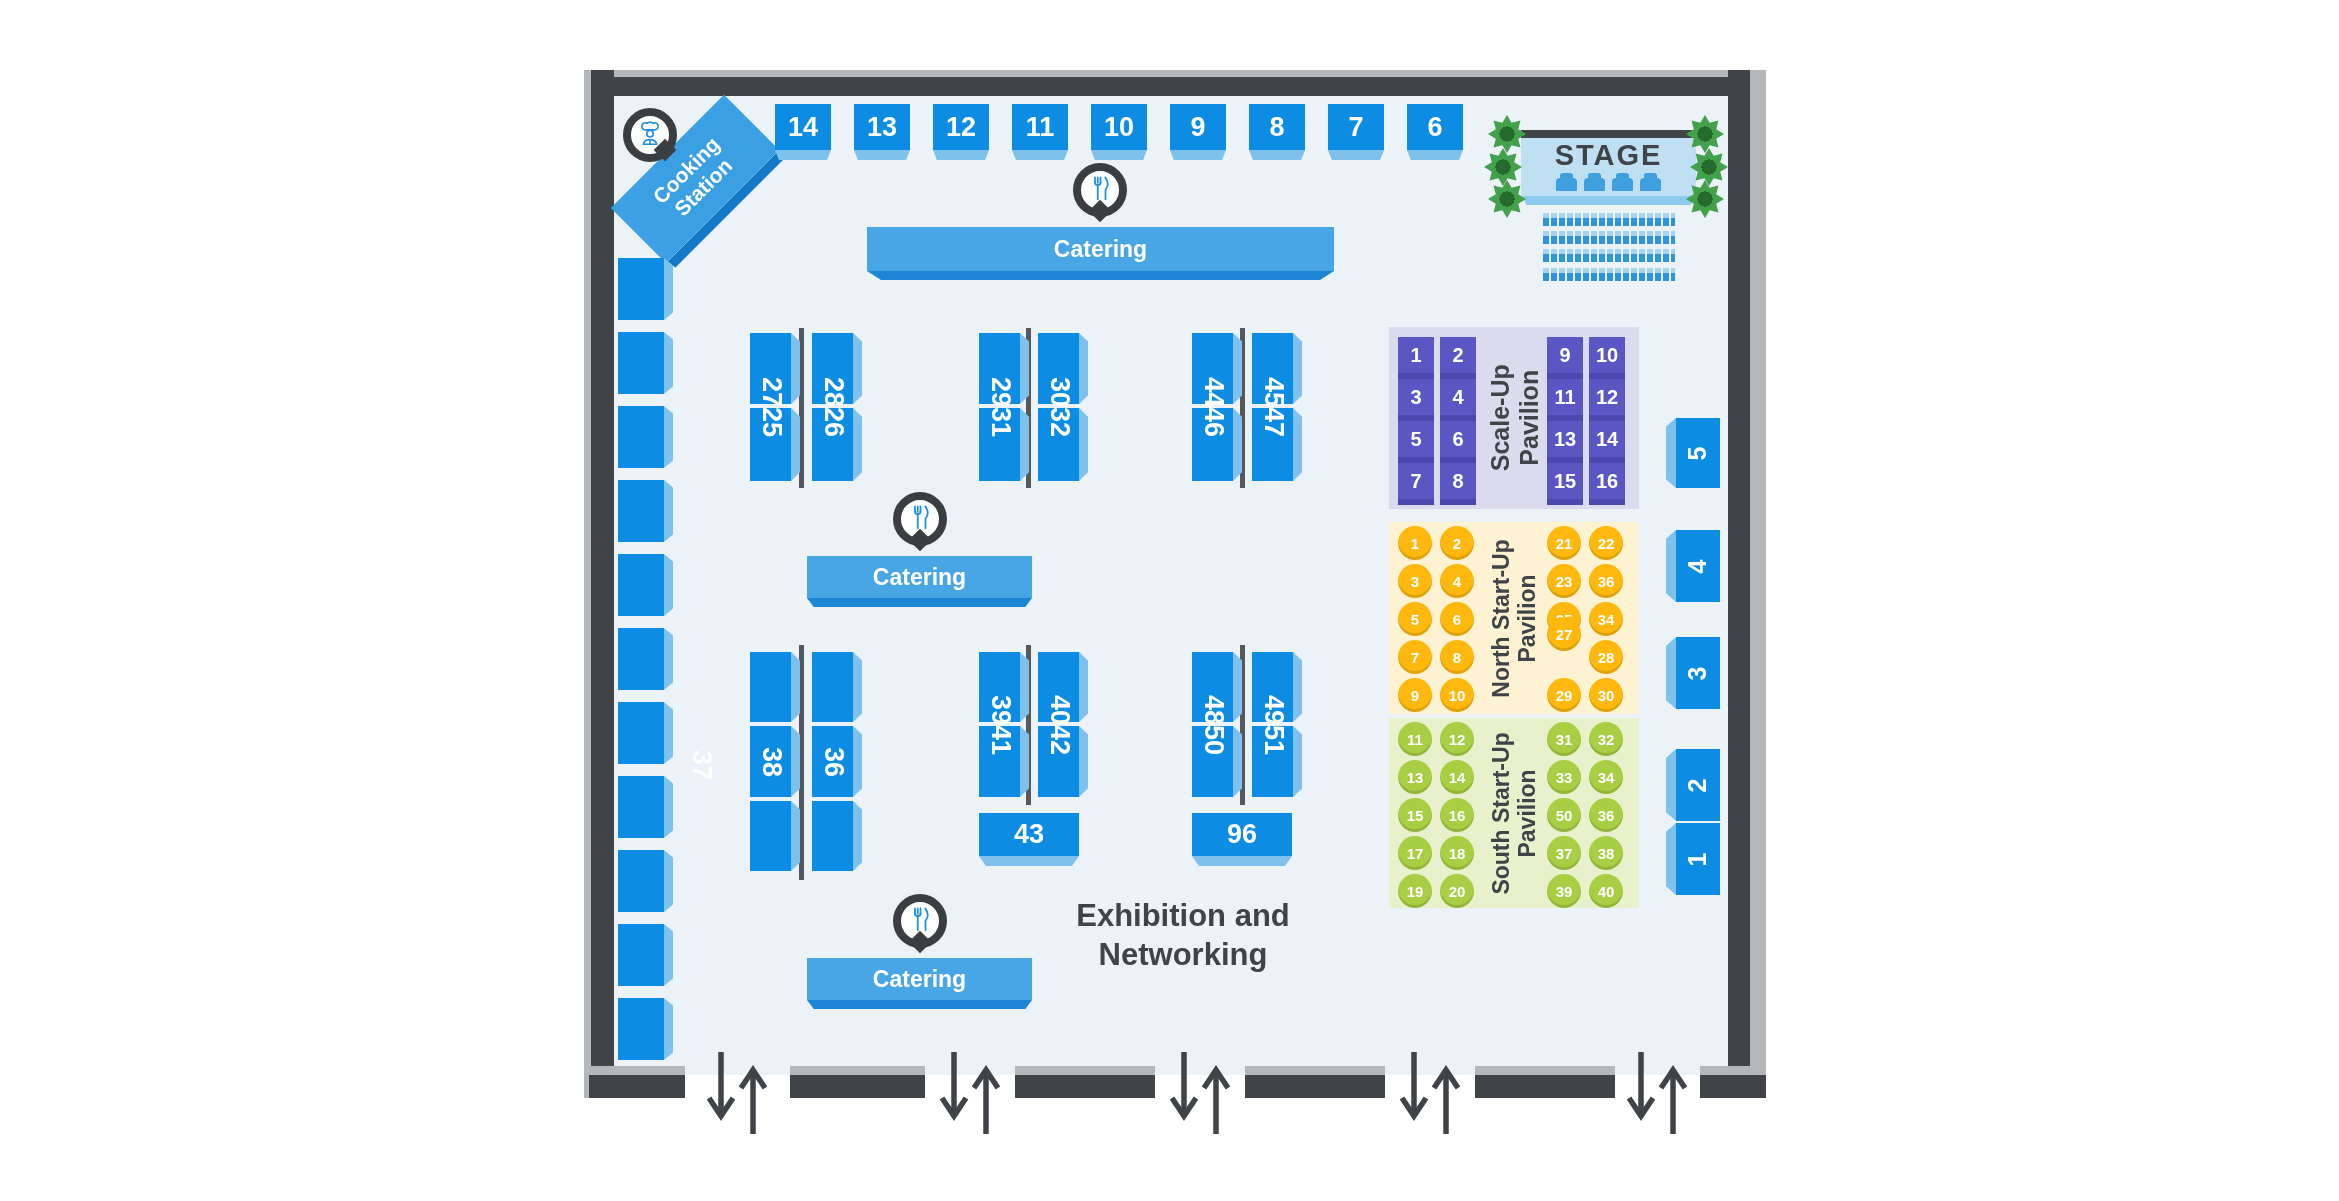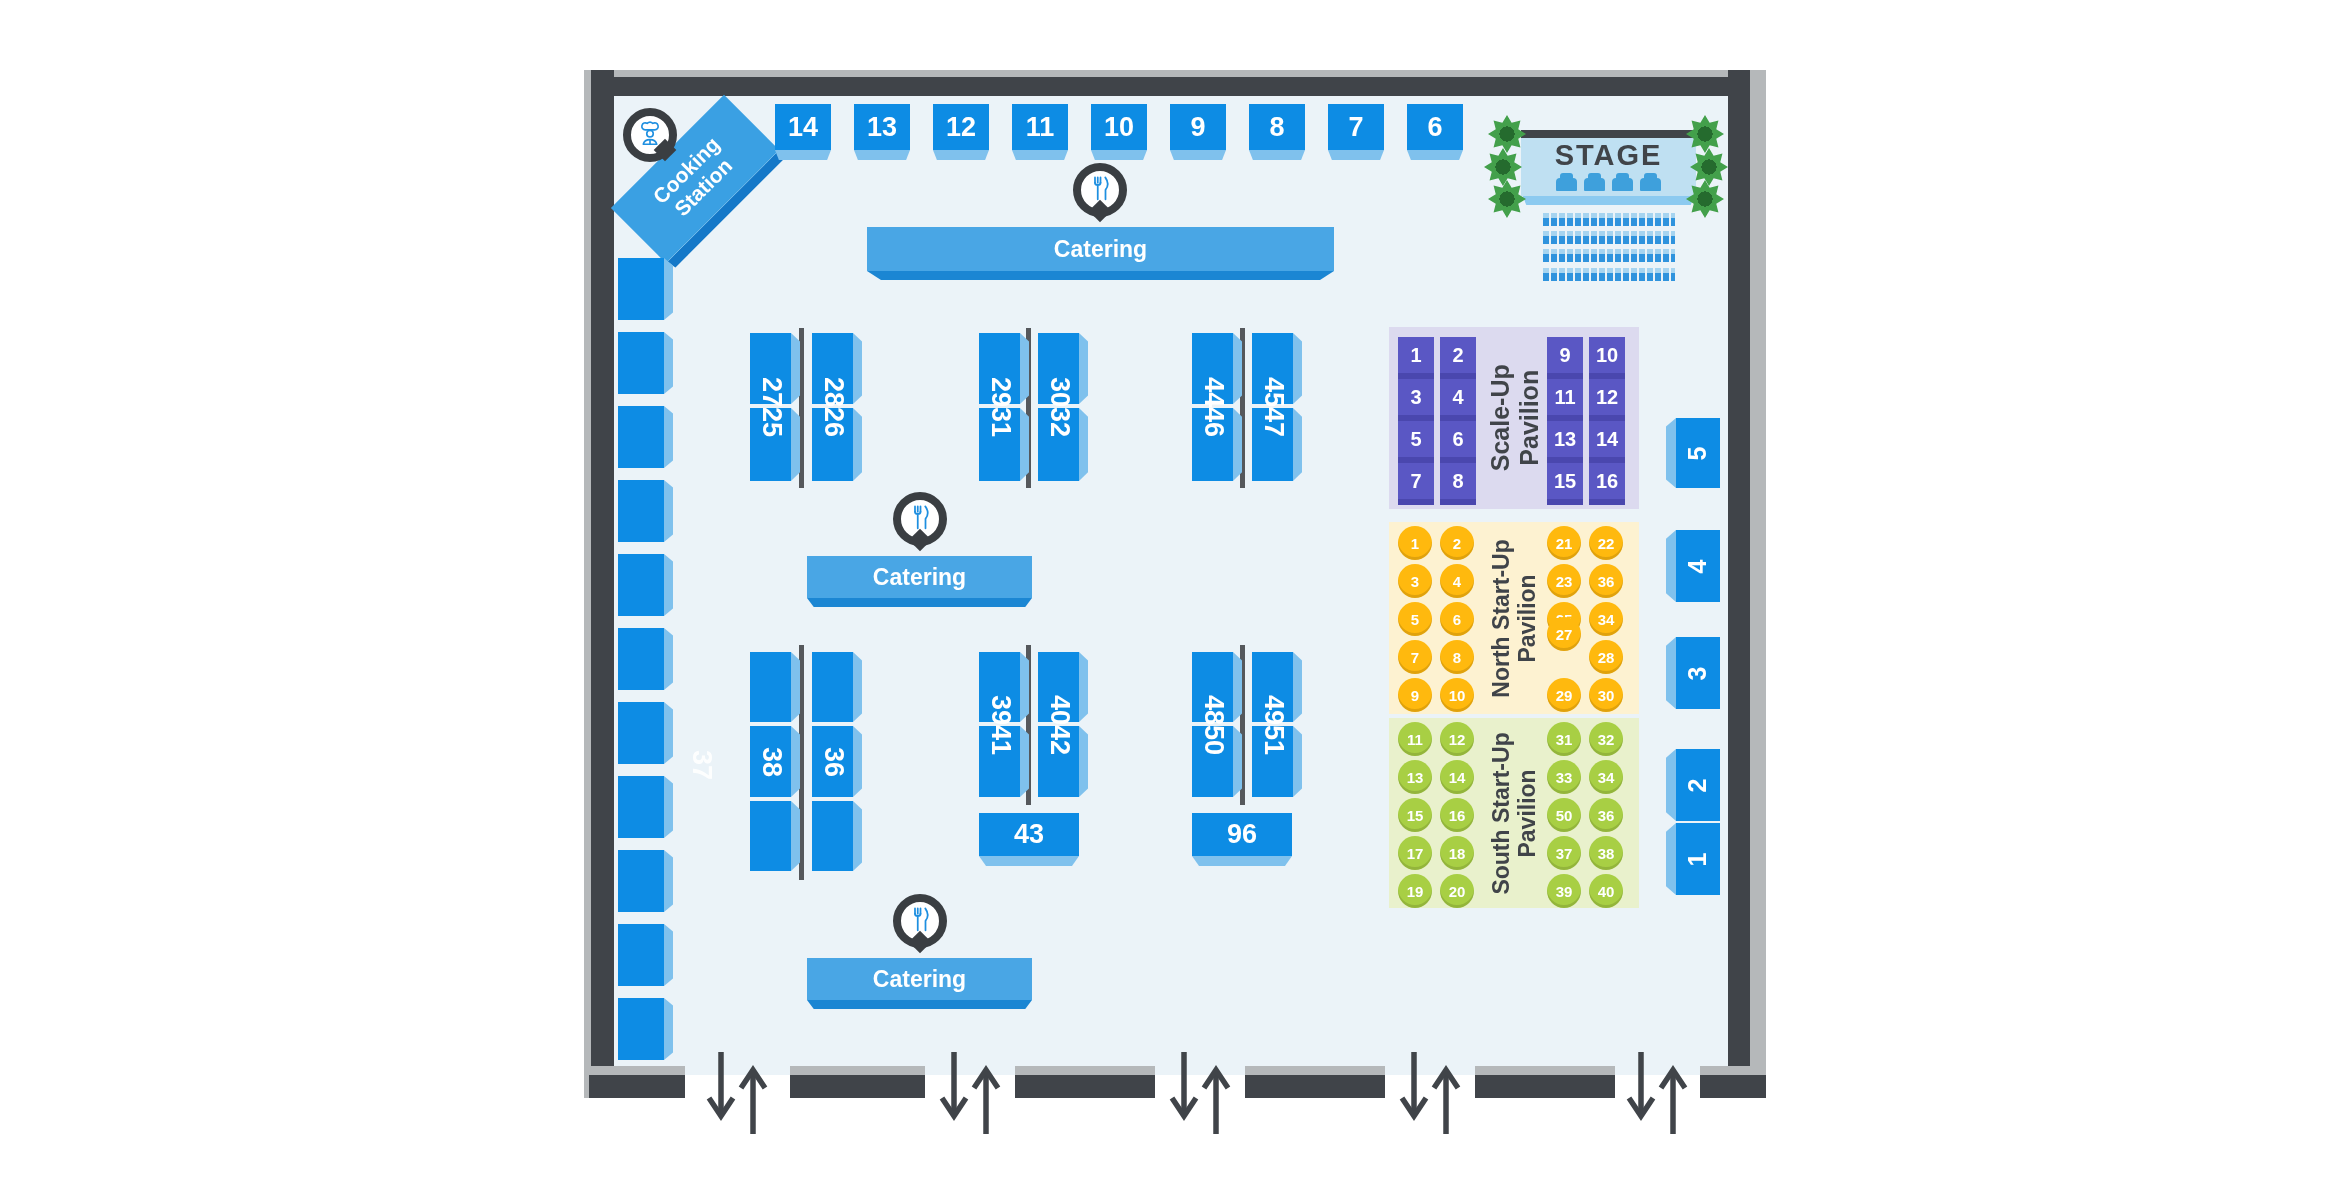--- a/index.html
+++ b/index.html
@@ -192,20 +192,21 @@
       <div>Pavilion</div>
     </span>
   </div>
   <div class="pav-label" style="top:718px;height:190px;">
     <span class="rot-ccw" style="font-size:23px;line-height:1.15;">
       <div>South Start-Up</div>
       <div>Pavilion</div>
     </span>
   </div>
 
+  <div class="exhibition">Exhibition and Networking</div>
   <div class="float-label" style="left:701px;top:765px;">37</div>
 
   <div class="entrance" style="left:701px;">
     <svg viewBox="0 0 72 90" stroke="#404449" stroke-width="5.5" fill="none">
         <path d="M20 4 V64"></path>
         <path d="M8 50 L20 68 L32 50"></path>
         <path d="M52 86 V26"></path>
         <path d="M40 40 L52 22 L64 40"></path>
       </svg>
   </div>

